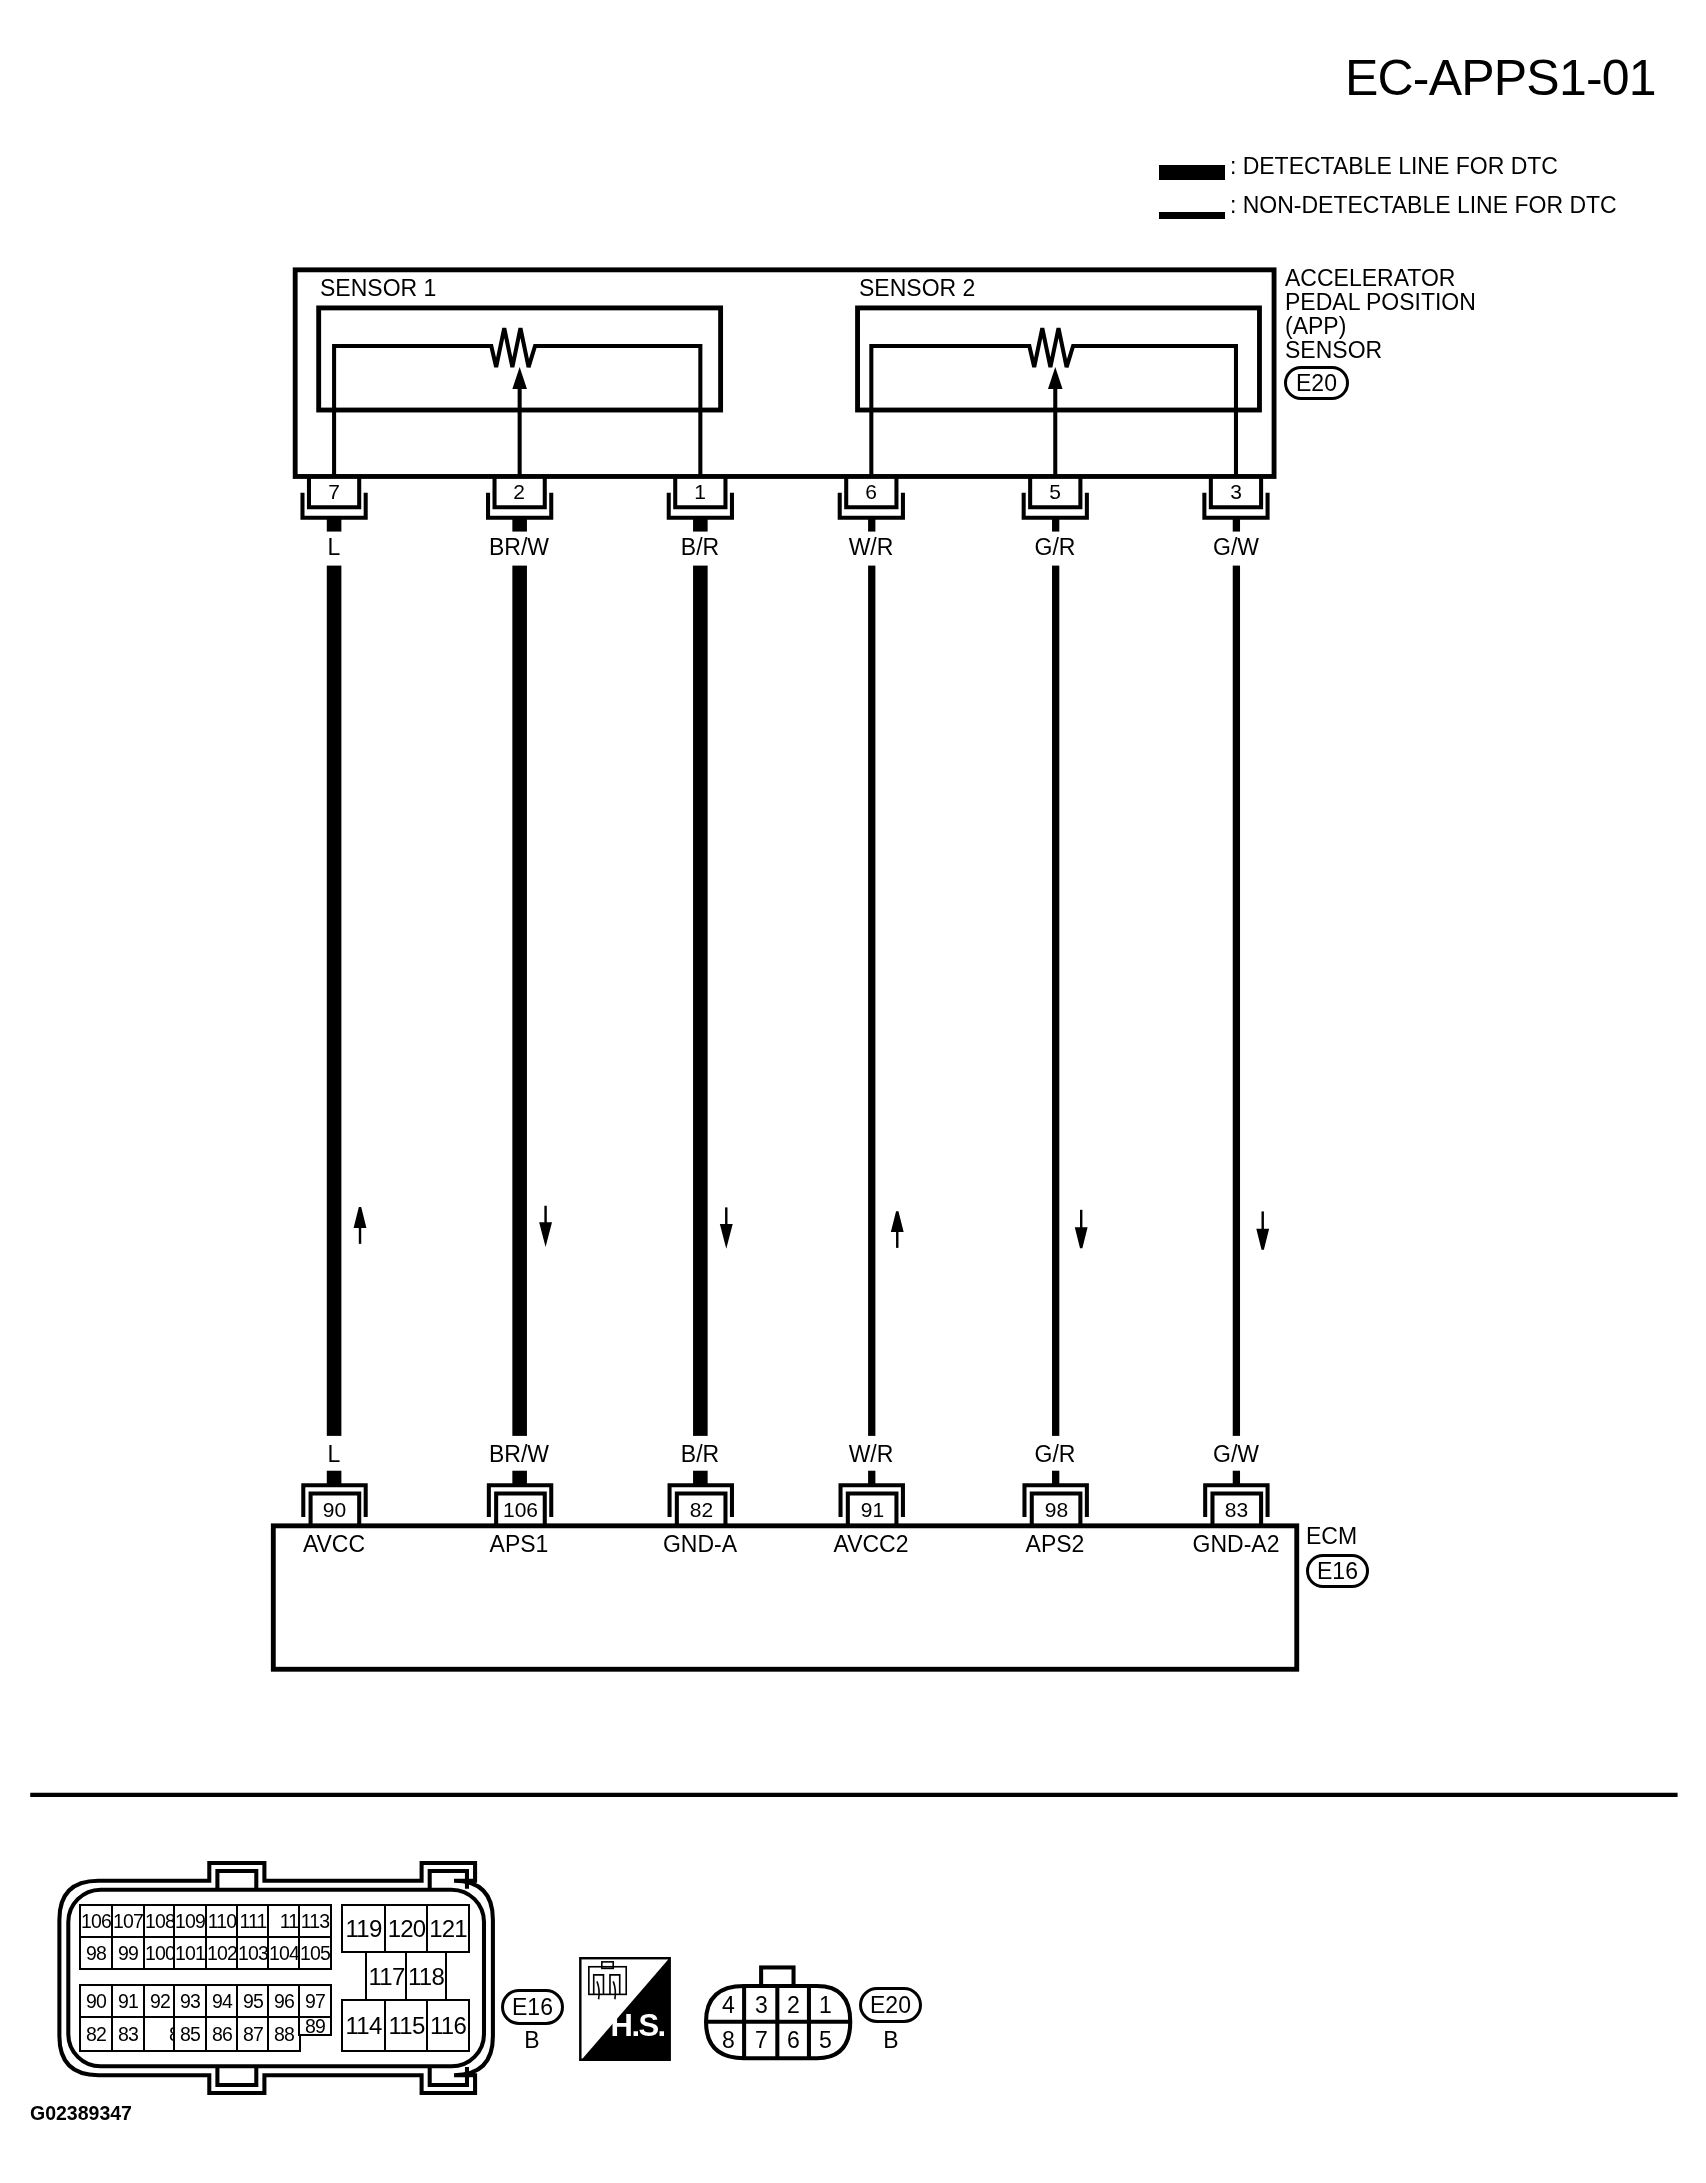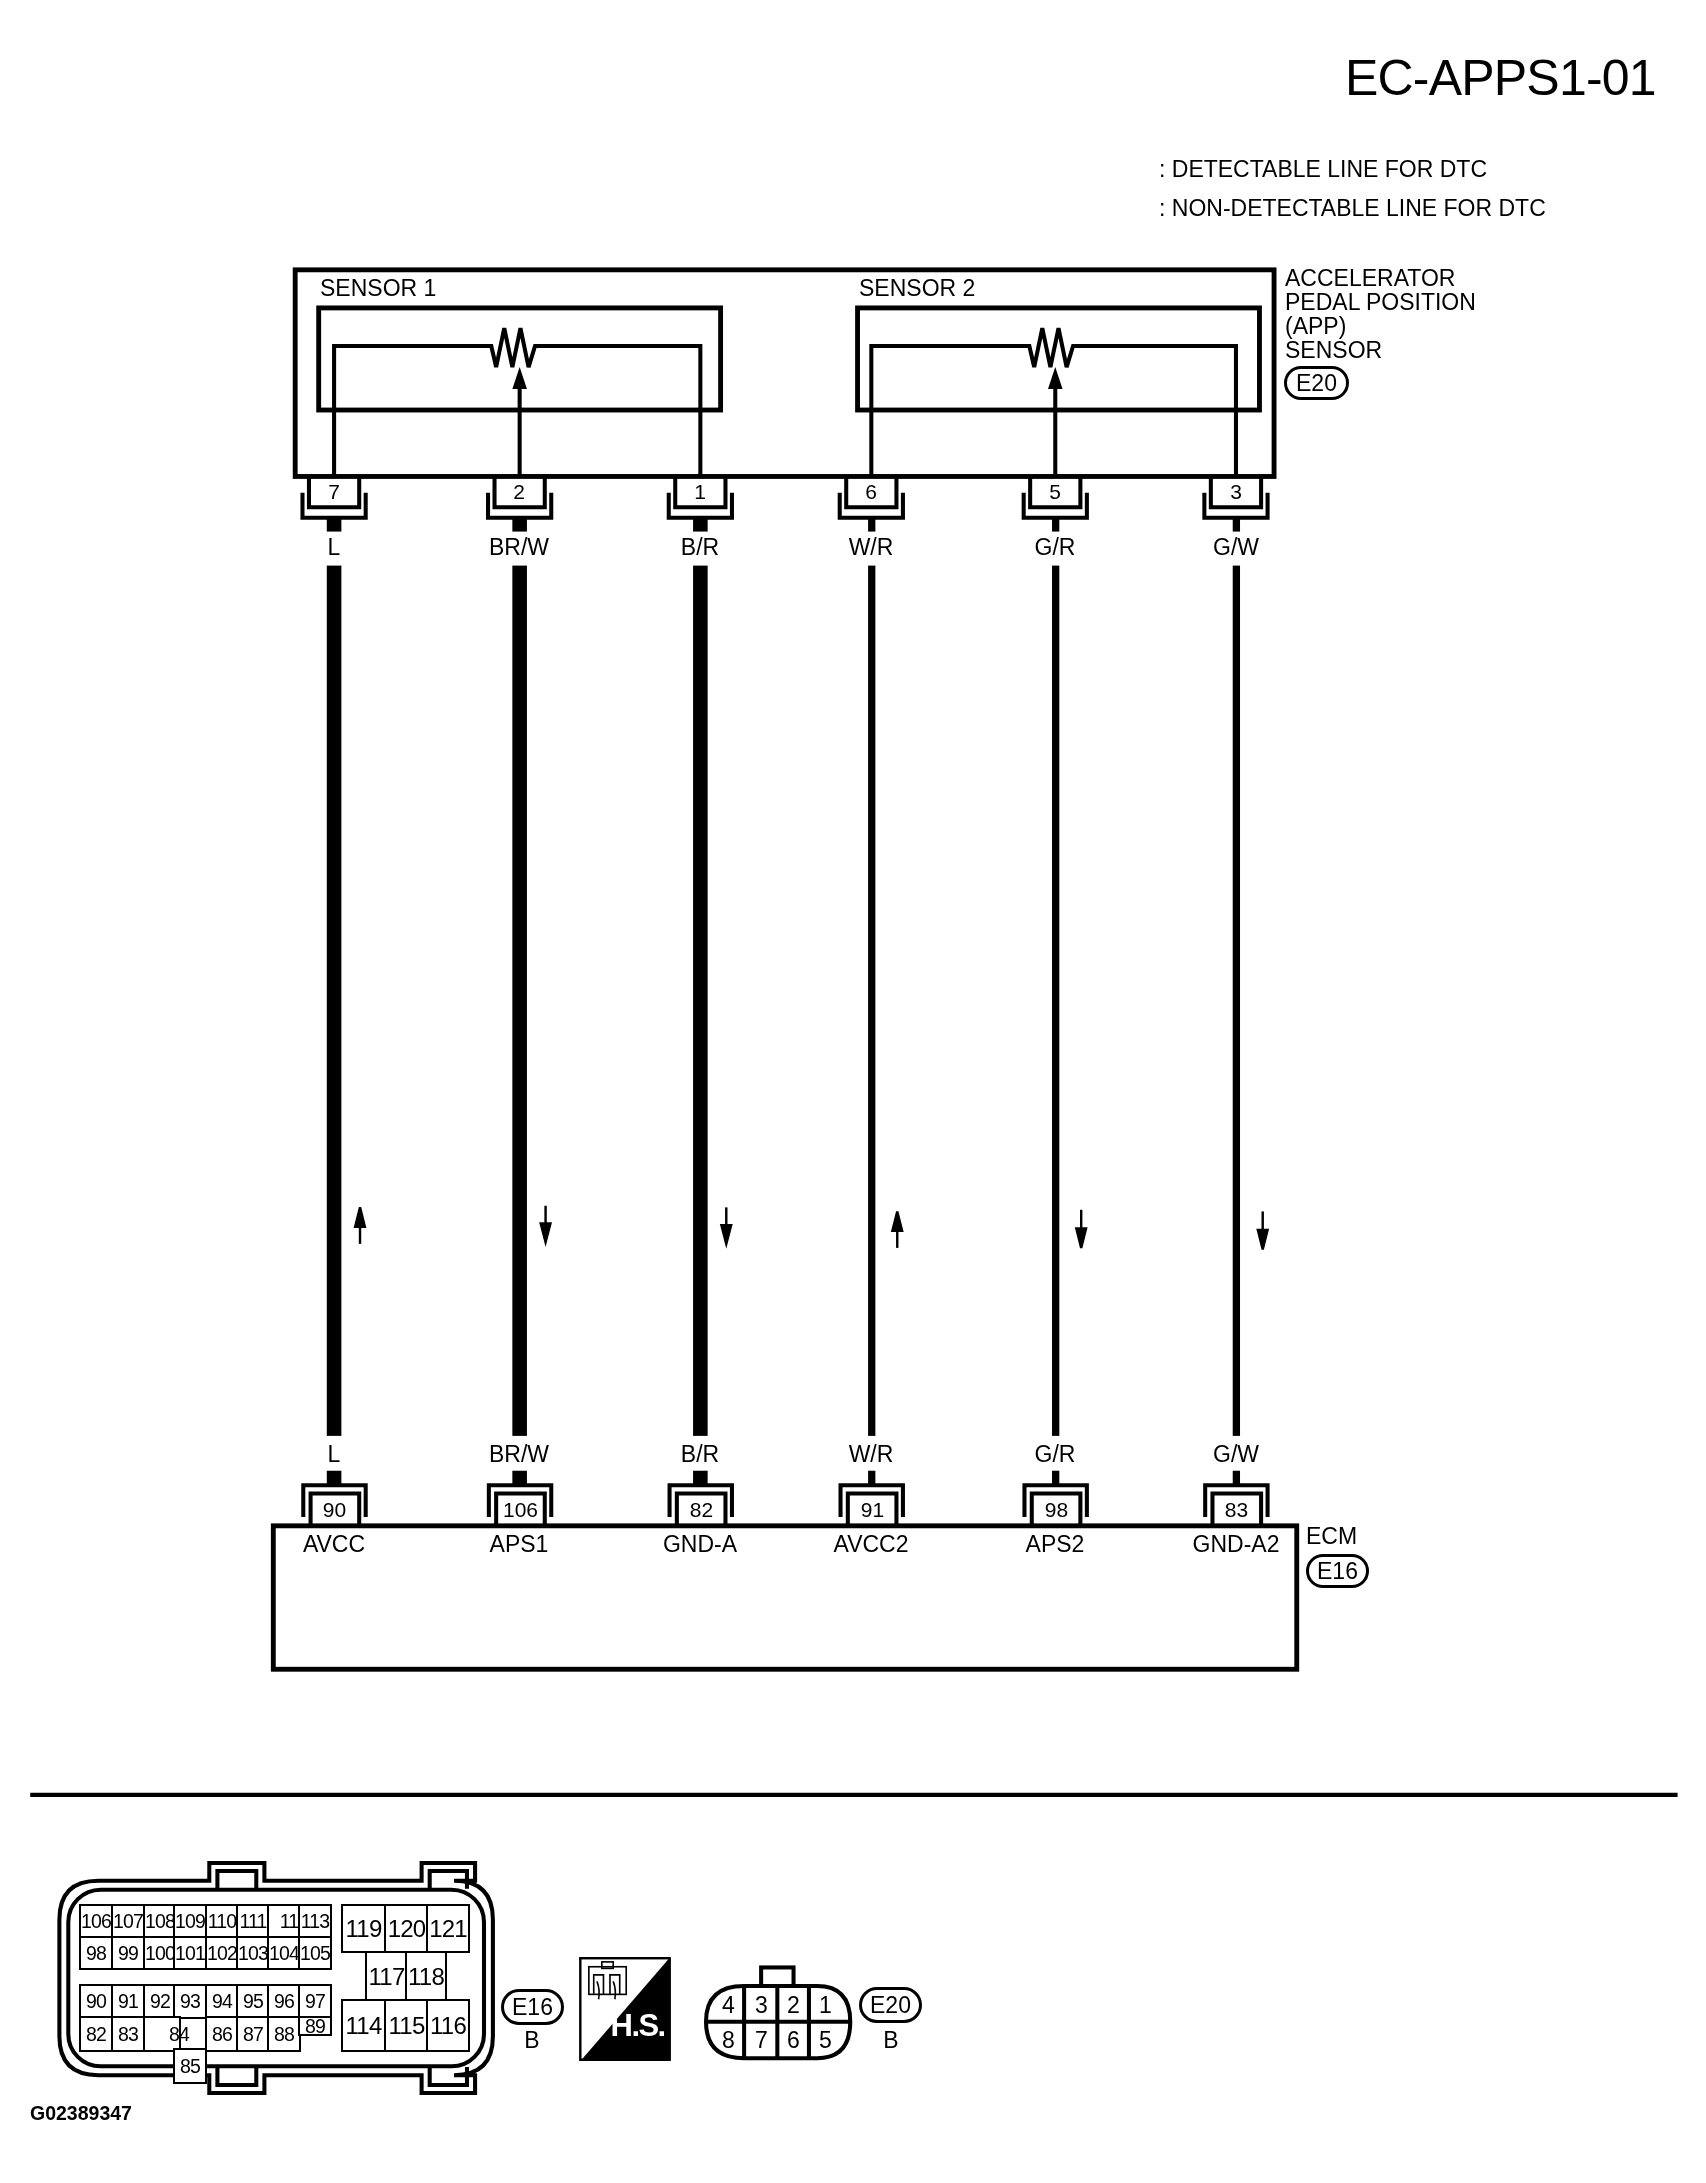--- a/index.html
+++ b/index.html
@@ -1,20 +1,20 @@
 <!DOCTYPE html>
 <html style="font-size:13px"><head>
 <meta charset="utf-8">
 <style>
   html, body { margin: 0; padding: 0; background: #ffffff; }
   body { width: 1707px; height: 2183px; position: relative; overflow: hidden;
          font-family: "Liberation Sans", "DejaVu Sans", sans-serif; color: #000; }
   .abs { position: absolute; }
   .title { left: 1345px; top: 50px; font-size: 50px; line-height: 57px; letter-spacing: -0.8px; white-space: nowrap; }
-  .legend-row { left: 1159px; height: 24px; display: flex; align-items: flex-end; white-space: nowrap; font-size: 23px; flex-direction: column; }
+  .legend-row { left: 1159px; height: 24px; display: flex; align-items: flex-end; white-space: nowrap; font-size: 23px; }
   .legend-bar { width: 66px; background: #000; margin-right: 4.9px; }
   .lbl { font-size: 23px; line-height: 24px; white-space: nowrap; }
   .ctr { transform: translateX(-50%); text-align: center; }
   .pin-num { font-size: 21px; line-height: 24px; text-align: center; }
   .badge { border: 3.2px solid #000; border-radius: 18px; box-sizing: border-box; font-size: 23px;
            display: flex; align-items: center; justify-content: center; }
   svg { position: absolute; left: 0; top: 0; }
   .cell { position: absolute; box-sizing: border-box; border: 2.4px solid #000; background: #fff;
           display: flex; align-items: center; justify-content: center; font-size: 19.5px; letter-spacing: -0.8px; }
   .cell.big { font-size: 24px; }
@@ -218,21 +218,21 @@
   <div class="cell" style="left:143px;top:1984px;width:34px;height:35px;">92</div>
   <div class="cell" style="left:173px;top:1984px;width:34px;height:35px;">93</div>
   <div class="cell" style="left:205px;top:1984px;width:34px;height:35px;">94</div>
   <div class="cell" style="left:236px;top:1984px;width:34px;height:35px;">95</div>
   <div class="cell" style="left:267px;top:1984px;width:34px;height:35px;">96</div>
   <div class="cell" style="left:298px;top:1984px;width:34px;height:35px;">97</div>
 
   <div class="cell" style="left:79px;top:2016px;width:34px;height:36px;">82</div>
   <div class="cell" style="left:111px;top:2016px;width:34px;height:36px;">83</div>
   <div class="cell" style="left:143px;top:2016px;width:34px;height:36px;padding-left:34px;">84</div>
-  <div class="cell" style="left:173px;top:2016px;width:34px;height:36px;margin-top:32px;">85</div>
+  <div class="cell" style="left:173px;top:2016px;width:34px;height:36px;">85</div>
   <div class="cell" style="left:205px;top:2016px;width:34px;height:36px;">86</div>
   <div class="cell" style="left:236px;top:2016px;width:34px;height:36px;">87</div>
   <div class="cell" style="left:267px;top:2016px;width:34px;height:36px;">88</div>
   <div class="cell" style="left:298px;top:2016px;width:34px;height:20px;">89</div>
 
   <div class="cell big" style="left:341px;top:1904px;width:45px;height:49px;">119</div>
   <div class="cell big" style="left:384px;top:1904px;width:45px;height:49px;">120</div>
   <div class="cell big" style="left:426px;top:1904px;width:44px;height:49px;">121</div>
   <div class="cell big" style="left:365px;top:1951px;width:43px;height:51px;">117</div>
   <div class="cell big" style="left:405px;top:1951px;width:42px;height:51px;">118</div>

